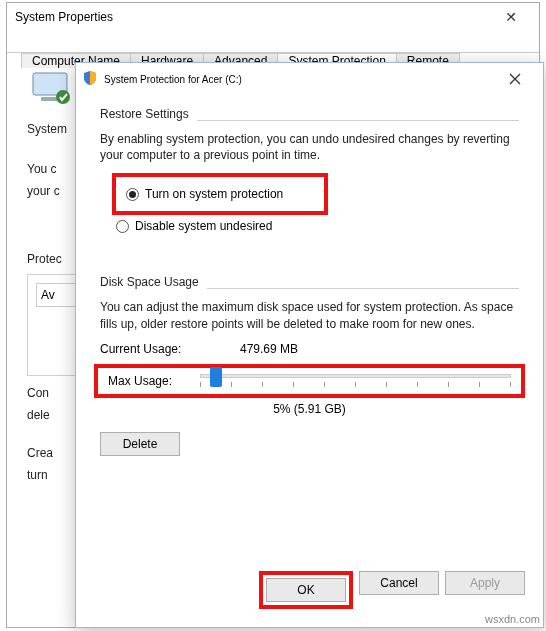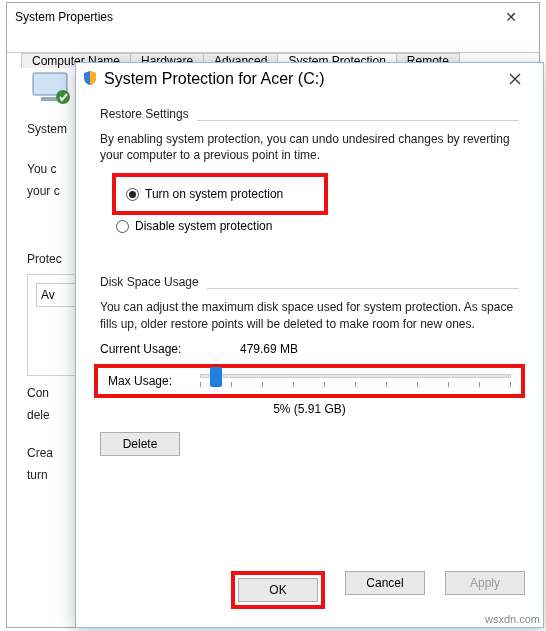--- a/index.html
+++ b/index.html
@@ -17,21 +17,21 @@
     .bg-icon { margin: 4px 0 10px 4px; }
     .bg-text { color: #222; margin-bottom: 8px; }
     .bg-fieldset { border: 1px solid #d0d0d0; padding: 8px; margin-top: 8px; }
     .bg-list-hdr { background: #fff; border: 1px solid #ccc; padding: 4px; }
     .watermark { position: absolute; right: 6px; bottom: 6px; font-size: 11px; color: #888; }
 
     
     .dlg { position: absolute; top: 62px; left: 75px; width: 469px; height: 566px; border: 1px solid #9fb7d4; background: #fff; box-shadow: 0 4px 18px rgba(0,0,0,0.25); }
     .dlg-titlebar { display: flex; align-items: center; justify-content: space-between; padding: 4px 8px 4px 6px; }
     .dlg-title-wrap { display: flex; align-items: center; gap: 6px; }
-    .dlg-title { font-size: 16px; }
+    .dlg-title { font-size: 10px; }
     .dlg-close { width: 40px; height: 24px; display: flex; align-items: center; justify-content: center; }
     .dlg-close svg { width: 12px; height: 12px; }
     .dlg-body { padding: 8px 24px 10px 24px; }
 
     .section-hdr { display: flex; align-items: flex-end; gap: 8px; margin: 4px 0 10px 0; color: #222; }
     .section-hdr .rule { flex: 1; height: 1px; background: #d0d0d0; }
 
     .desc { color: #222; line-height: 1.35; margin-bottom: 10px; }
 
     .radio-box { border: 4px solid #e11; padding: 6px 10px; width: 216px; margin-left: 12px; margin-bottom: 4px; }
@@ -48,21 +48,21 @@
     .slider-track { position: relative; height: 4px; background: #e6e6e6; border: 1px solid #ccc; }
     .slider-thumb { position: absolute; top: -8px; left: 3%; width: 12px; height: 20px; background: #1e7fe0; border-radius: 2px; }
     .slider-ticks { display: flex; justify-content: space-between; margin-top: 4px; }
     .slider-ticks span { width: 1px; height: 5px; background: #999; }
     .slider-val { text-align: center; margin-top: 4px; }
 
     .delete-row { display: flex; align-items: center; justify-content: space-between; margin-top: 16px; gap: 16px; }
 
     .btn { min-width: 80px; height: 24px; border: 1px solid #adadad; background: #e9e9e9; display: inline-flex; align-items: center; justify-content: center; padding: 0 12px; cursor: default; }
     .btn.disabled { color: #9a9a9a; }
-    .btn-row { display: flex; justify-content: flex-end; gap: 20px; padding: 12px 18px; position: absolute; bottom: 6px; right: 0; left: 0; }
+    .btn-row { display: flex; justify-content: flex-end; gap: 6px; padding: 12px 18px; position: absolute; bottom: 6px; right: 0; left: 0; }
     .ok-wrap { border: 4px solid #e11; padding: 3px; }
 
     .shield-icon svg { width: 16px; height: 16px; }
     .monitor-icon svg { width: 44px; height: 40px; }
   </style>
 </head>
 <body>
 
 <div class="bg-window">
   <div class="bg-titlebar">
@@ -132,21 +132,21 @@
     <div class="desc">By enabling system protection, you can undo undesired changes by reverting your computer to a previous point in time.</div>
 
     <div class="radio-box">
       <div class="radio-row" style="margin-left:0">
         <span class="radio checked"></span>
         <span>Turn on system protection</span>
       </div>
     </div>
     <div class="radio-row">
       <span class="radio"></span>
-      <span>Disable system protection</span>
+      <span>Disable system undesired</span>
     </div>
 
     <div style="height:34px"></div>
 
     <div class="section-hdr">
       <span>Disk Space Usage</span>
       <div class="rule"></div>
     </div>
 
     <div class="desc">You can adjust the maximum disk space used for system protection. As space fills up, older restore points will be deleted to make room for new ones.</div>

